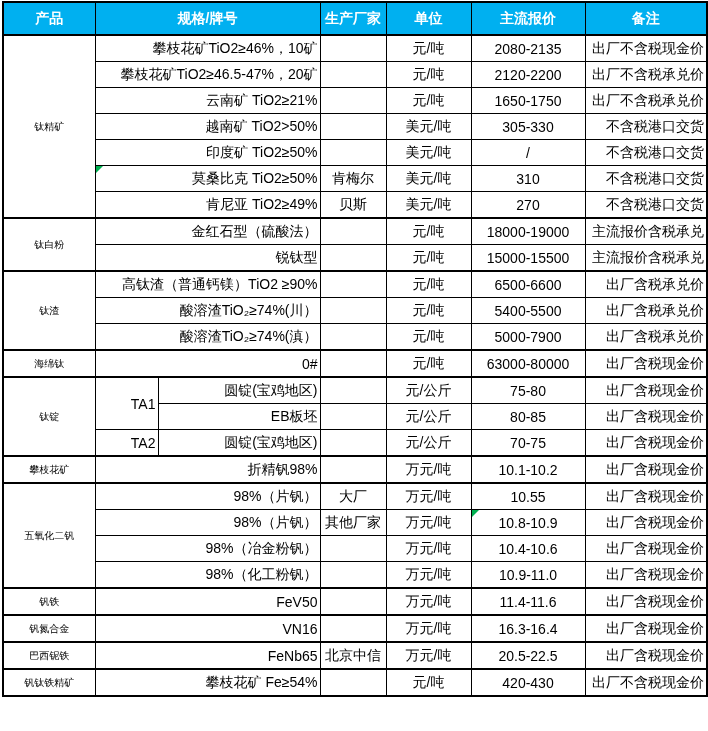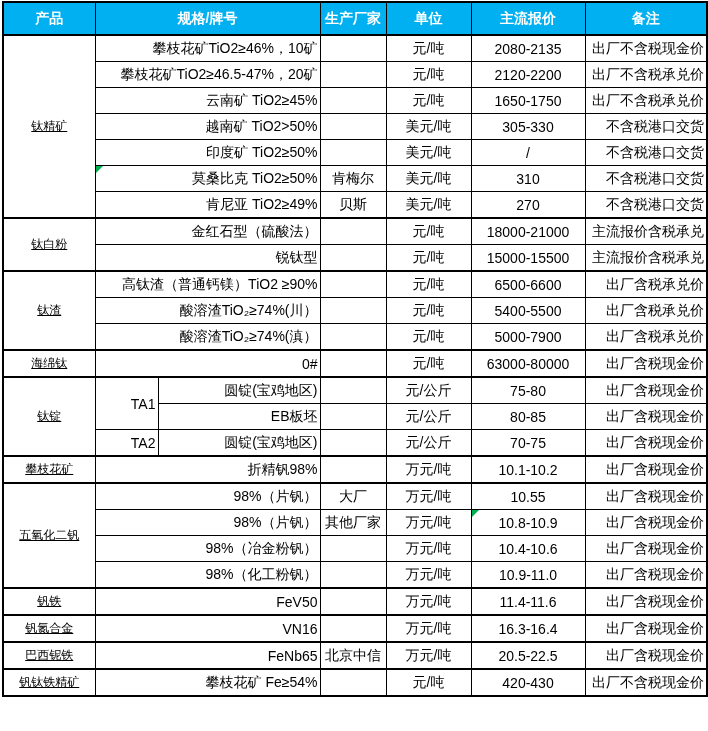--- a/index.html
+++ b/index.html
@@ -19,21 +19,21 @@
     padding:4px;text-align:center;
   }
   td{
     border:1px solid #000;height:25px;font-size:14px;color:#000;
     position:relative;overflow:hidden;white-space:nowrap;padding:0;
     background:#fff;
   }
   tr.section-start td{border-top:2px solid #000;}
   .c-left{text-align:right;padding:0 2px 0 4px;}
   .c-center{text-align:center;}
-  .product{font-size:12px;text-decoration:underline;}
+  .product{font-size:10px;}
   .flag{
     position:absolute;top:0;left:0;width:0;height:0;
     border-style:solid;border-width:7px 7px 0 0;
     border-color:var(--marker-green,#00B050) transparent transparent transparent;
   }
 </style>
 </head>
 <body>
 
 <div class="sheet">
@@ -67,21 +67,21 @@
           <td class="c-left">出厂不含税现金价</td>
         </tr>
         <tr>
           <td class="c-left" colspan="2">攀枝花矿TiO2≥46.5-47%，20矿</td>
           <td class="c-center"></td>
           <td class="c-center">元/吨</td>
           <td class="c-center">2120-2200</td>
           <td class="c-left">出厂不含税承兑价</td>
         </tr>
         <tr>
-          <td class="c-left" colspan="2">云南矿 TiO2≥45%</td>
+          <td class="c-left" colspan="2">云南矿 TiO2≥21%</td>
           <td class="c-center"></td>
           <td class="c-center">元/吨</td>
           <td class="c-center">1650-1750</td>
           <td class="c-left">出厂不含税承兑价</td>
         </tr>
         <tr>
           <td class="c-left" colspan="2">越南矿 TiO2&gt;50%</td>
           <td class="c-center"></td>
           <td class="c-center">美元/吨</td>
           <td class="c-center">305-330</td>
@@ -106,21 +106,21 @@
           <td class="c-center">贝斯</td>
           <td class="c-center">美元/吨</td>
           <td class="c-center">270</td>
           <td class="c-left">不含税港口交货</td>
         </tr>
         <tr class="section-start">
           <td class="c-center product" rowspan="2">钛白粉</td>
           <td class="c-left" colspan="2">金红石型（硫酸法）</td>
           <td class="c-center"></td>
           <td class="c-center">元/吨</td>
-          <td class="c-center">18000-21000</td>
+          <td class="c-center">18000-19000</td>
           <td class="c-left">主流报价含税承兑</td>
         </tr>
         <tr>
           <td class="c-left" colspan="2">锐钛型</td>
           <td class="c-center"></td>
           <td class="c-center">元/吨</td>
           <td class="c-center">15000-15500</td>
           <td class="c-left">主流报价含税承兑</td>
         </tr>
         <tr class="section-start">

